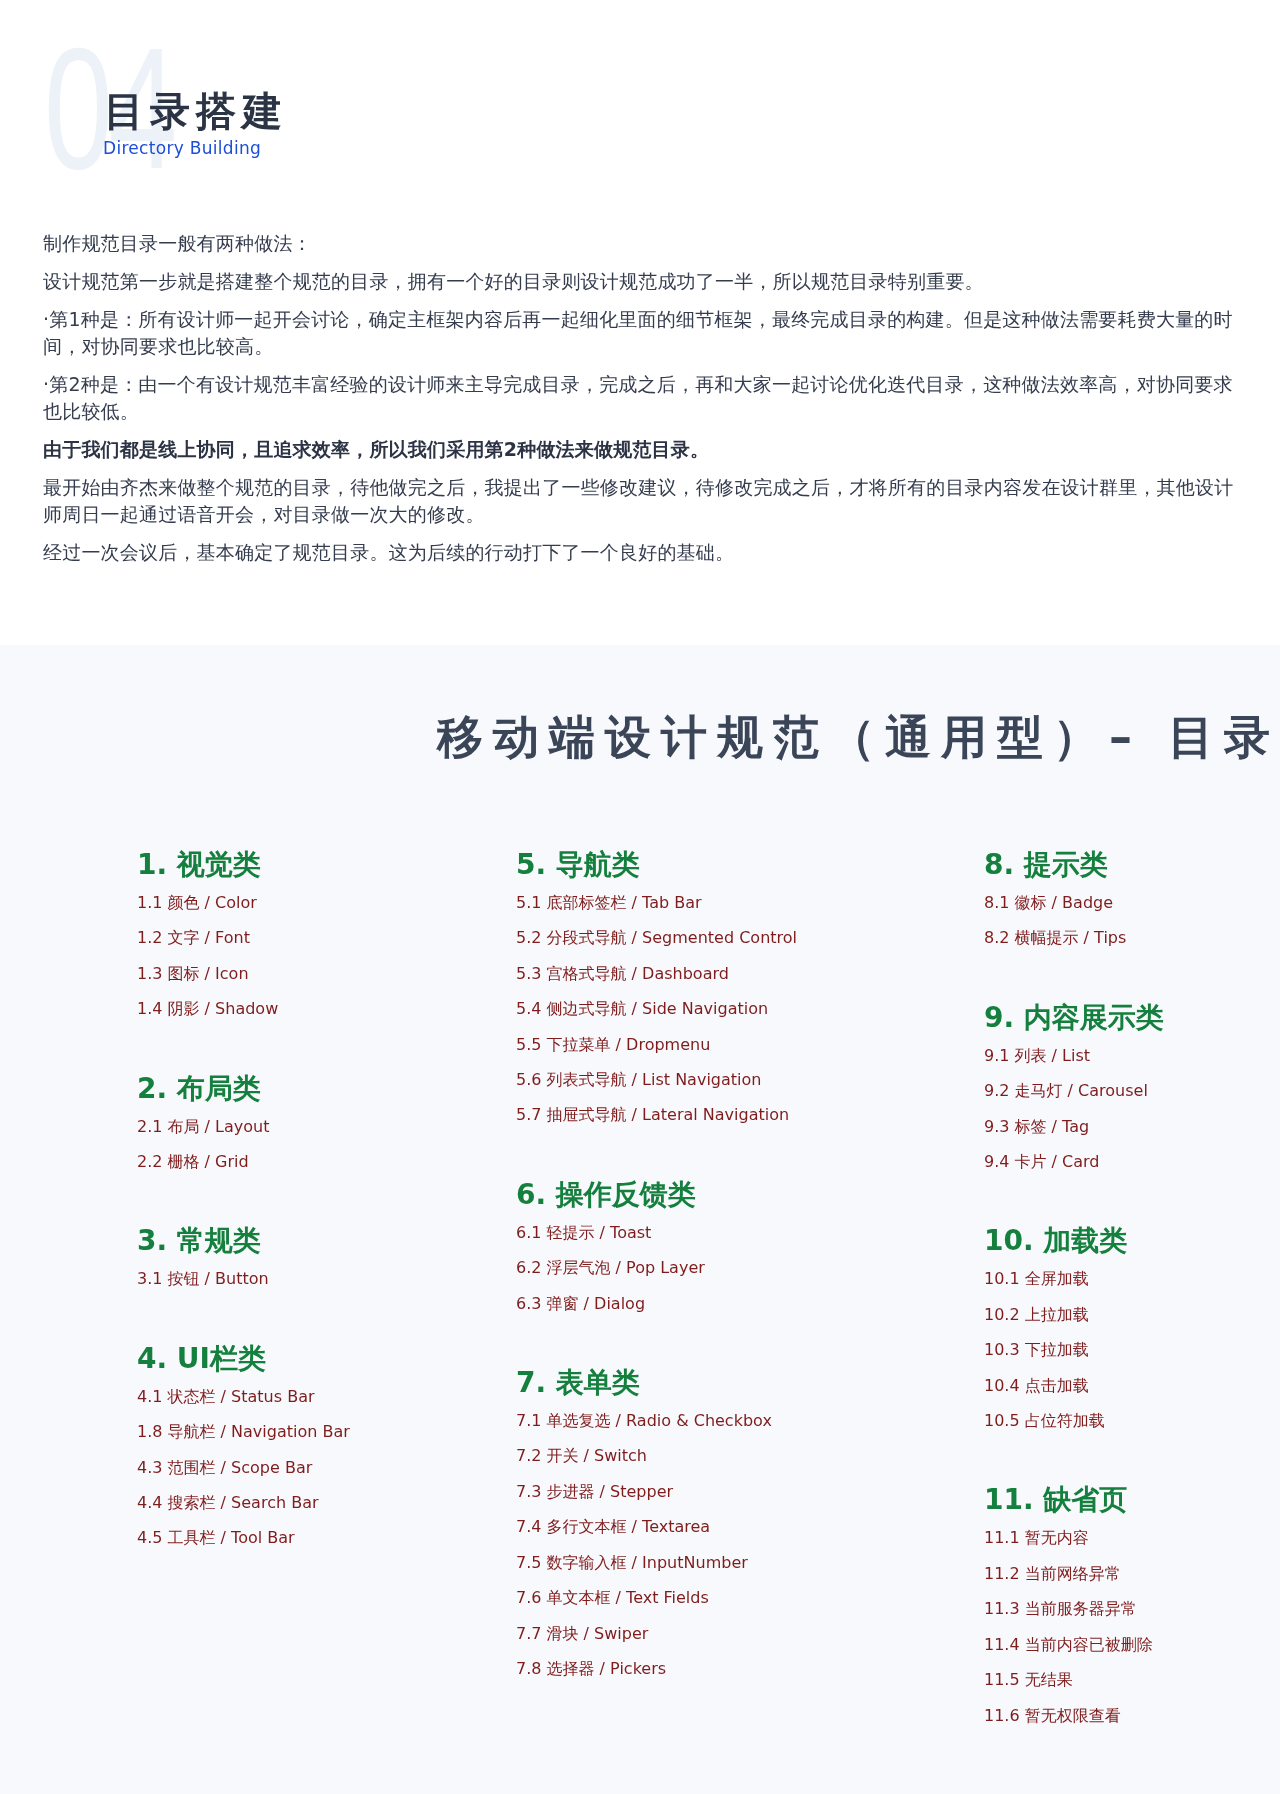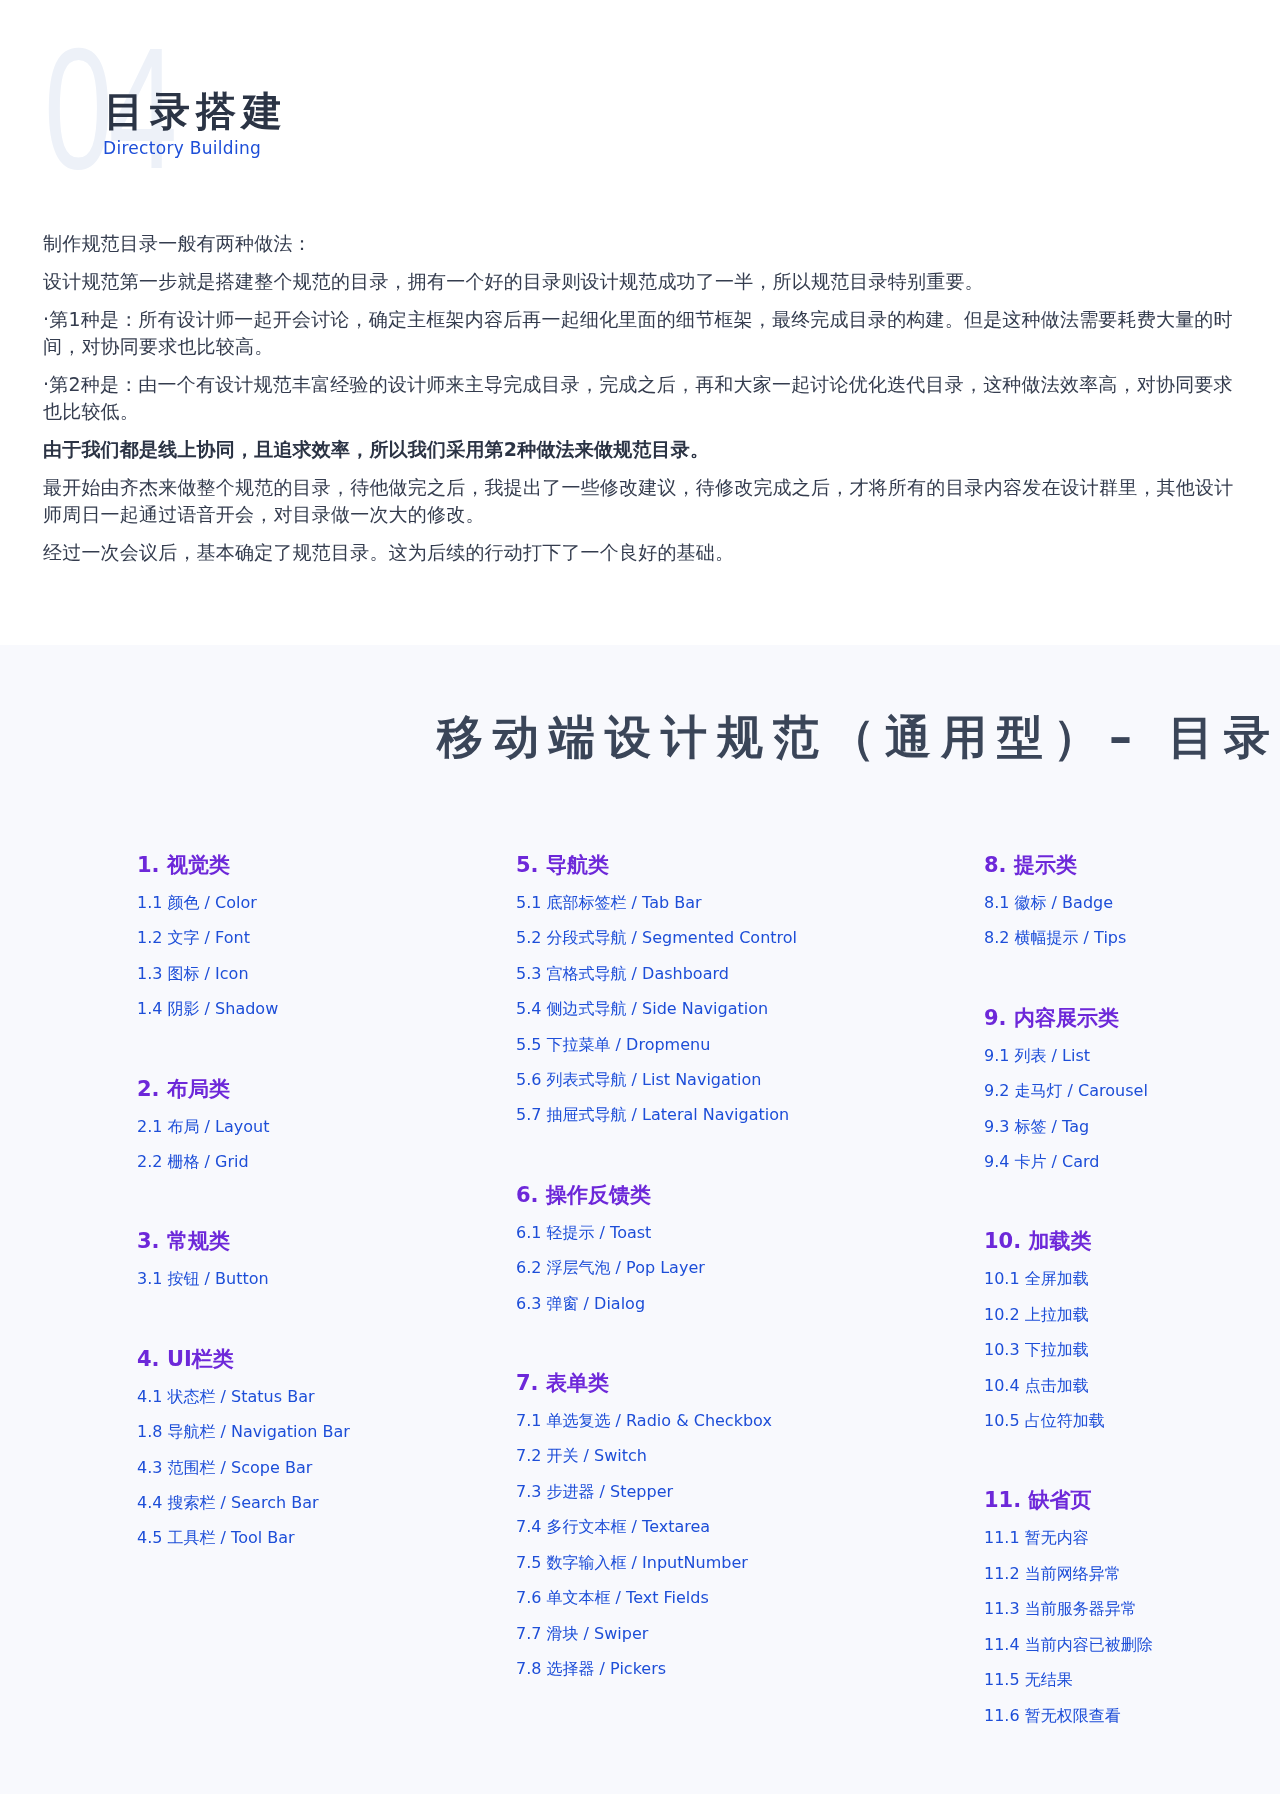--- a/index.html
+++ b/index.html
@@ -40,25 +40,25 @@
     position: absolute; left: 0; top: 62px; width: 1280px; text-align: right;
     font-size: 46px; line-height: 60px; font-weight: 700; color: #3a4558;
     letter-spacing: 10px;
   }
   .col { position: absolute; top: 206px; }
   .col1 { left: 137px; }
   .col2 { left: 516px; }
   .col3 { left: 984px; }
   .group { margin-bottom: 48px; }
   .group h3 {
-    font-size: 21px; line-height: 28px; font-weight: 700; color: #6d28d9;
+    font-size: 28px; line-height: 28px; font-weight: 700; color: #15803d;
     margin-bottom: 6px;
   }
   .group li {
-    list-style: none; font-size: 16px; line-height: 35.4px; color: #1d4ed8;
+    list-style: none; font-size: 16px; line-height: 35.4px; color: #7f1d1d;
     white-space: nowrap;
   }
 </style>
 </head>
 <body>
 
 <div class="hero">
   <div class="big-num">04</div>
   <div class="hero-title">目录搭建</div>
   <div class="hero-sub">Directory Building</div>

